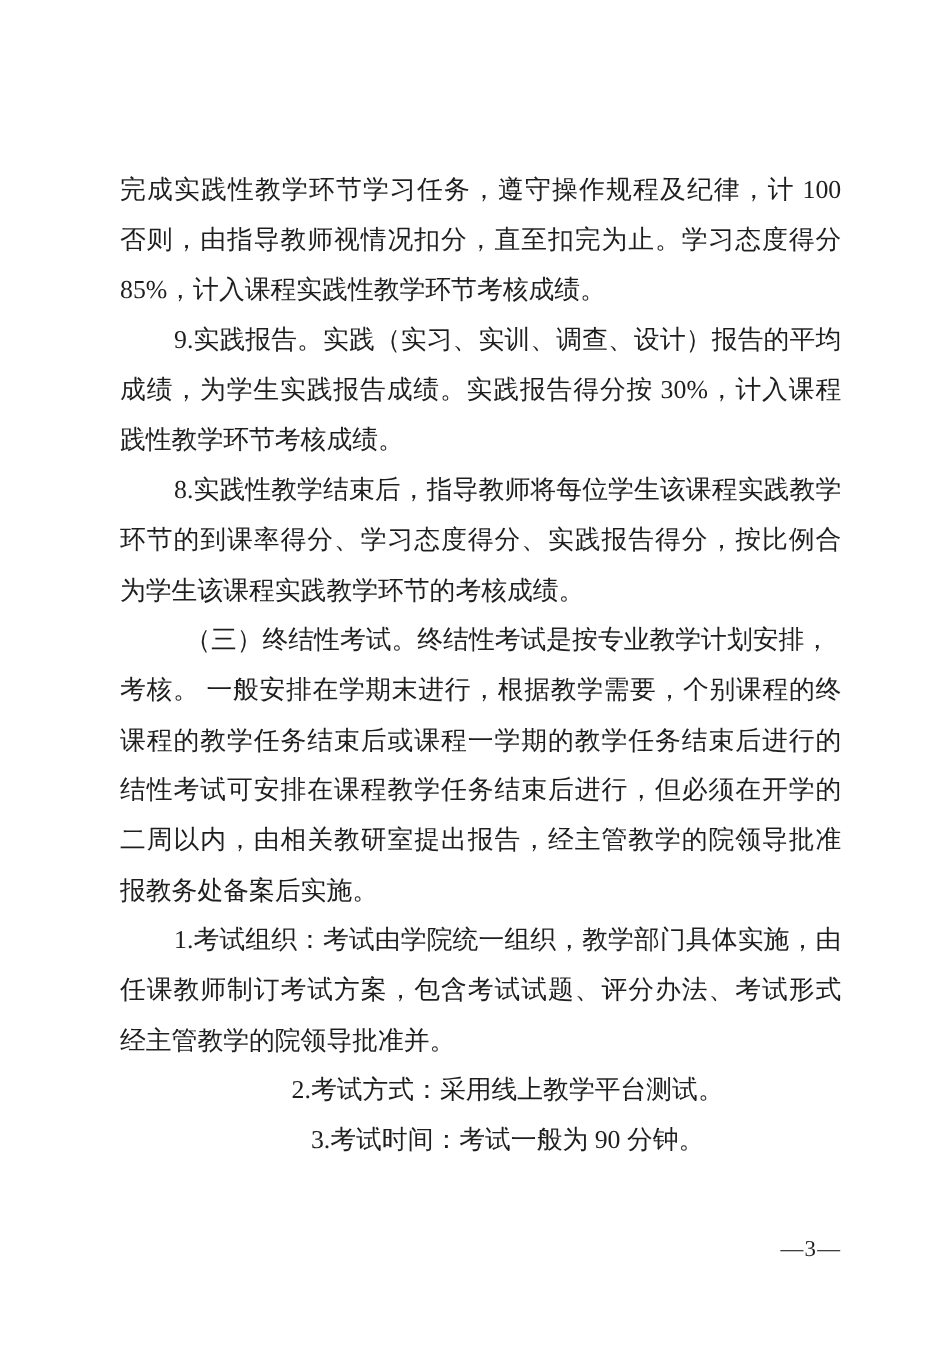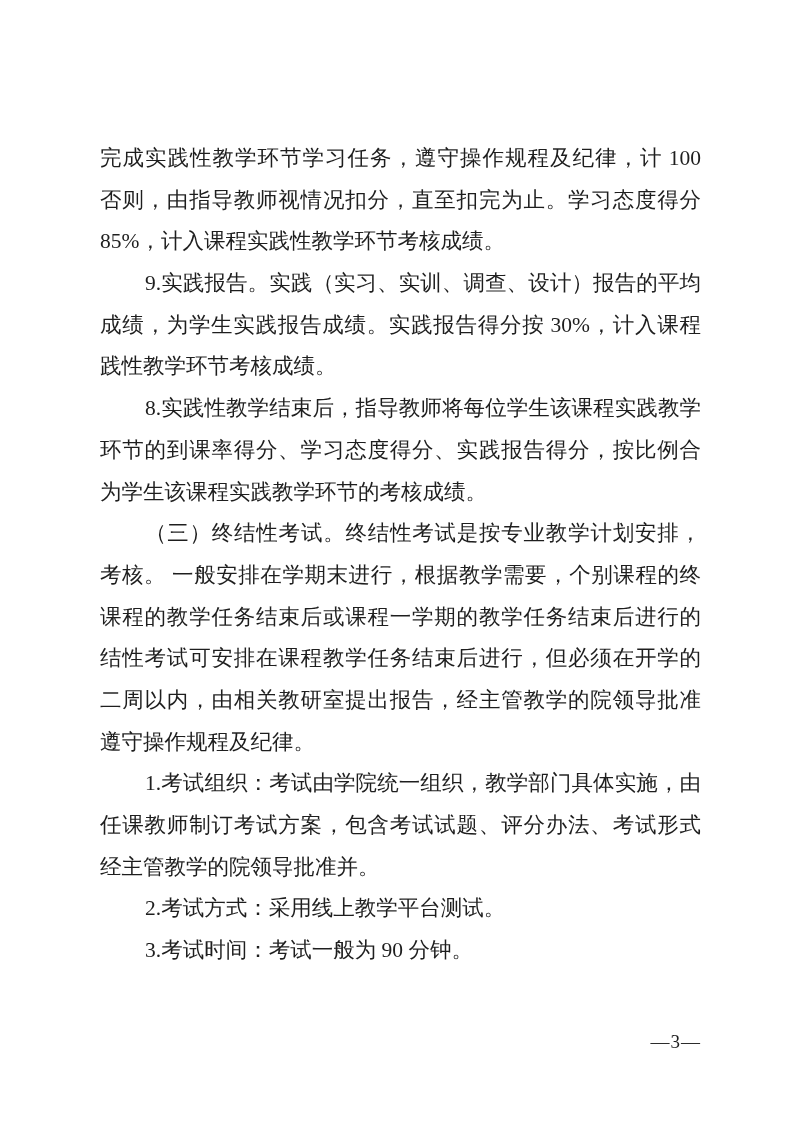--- a/index.html
+++ b/index.html
@@ -32,20 +32,21 @@
   
   .line.fill {
     white-space: normal;
     text-align: justify;
     text-align-last: justify;
     overflow: hidden;
   }
   
   .line.indent {
     text-indent: 45px;
+    text-align: center;
   }
   .page-footer {
     position: absolute;
     top: 1030px;
     right: 92px;
     font-size: 19px;
     line-height: 24px;
     color: #1e1e1e;
     letter-spacing: 1px;
   }
@@ -61,21 +62,21 @@
   <div class="line fill">成绩，为学生实践报告成绩。实践报告得分按 30%，计入课程实</div>
   <div class="line">践性教学环节考核成绩。</div>
   <div class="line fill indent">8.实践性教学结束后，指导教师将每位学生该课程实践教学</div>
   <div class="line fill">环节的到课率得分、学习态度得分、实践报告得分，按比例合成</div>
   <div class="line">为学生该课程实践教学环节的考核成绩。</div>
   <div class="line fill indent">（三）终结性考试。终结性考试是按专业教学计划安排，在</div>
   <div class="line fill">考核。 一般安排在学期末进行，根据教学需要，个别课程的终</div>
   <div class="line fill">课程的教学任务结束后或课程一学期的教学任务结束后进行的</div>
   <div class="line fill">结性考试可安排在课程教学任务结束后进行，但必须在开学的第</div>
   <div class="line fill">二周以内，由相关教研室提出报告，经主管教学的院领导批准并</div>
-  <div class="line">遵守操作规程及纪律。</div>
+  <div class="line">报教务处备案后实施。</div>
   <div class="line fill indent">1.考试组织：考试由学院统一组织，教学部门具体实施，由</div>
   <div class="line fill">任课教师制订考试方案，包含考试试题、评分办法、考试形式等，</div>
   <div class="line">经主管教学的院领导批准并。</div>
   <div class="line indent">2.考试方式：采用线上教学平台测试。</div>
   <div class="line indent">3.考试时间：考试一般为 90 分钟。</div>
 </div>
 
 <div class="page-footer">—3—</div>
 
 </body></html>

